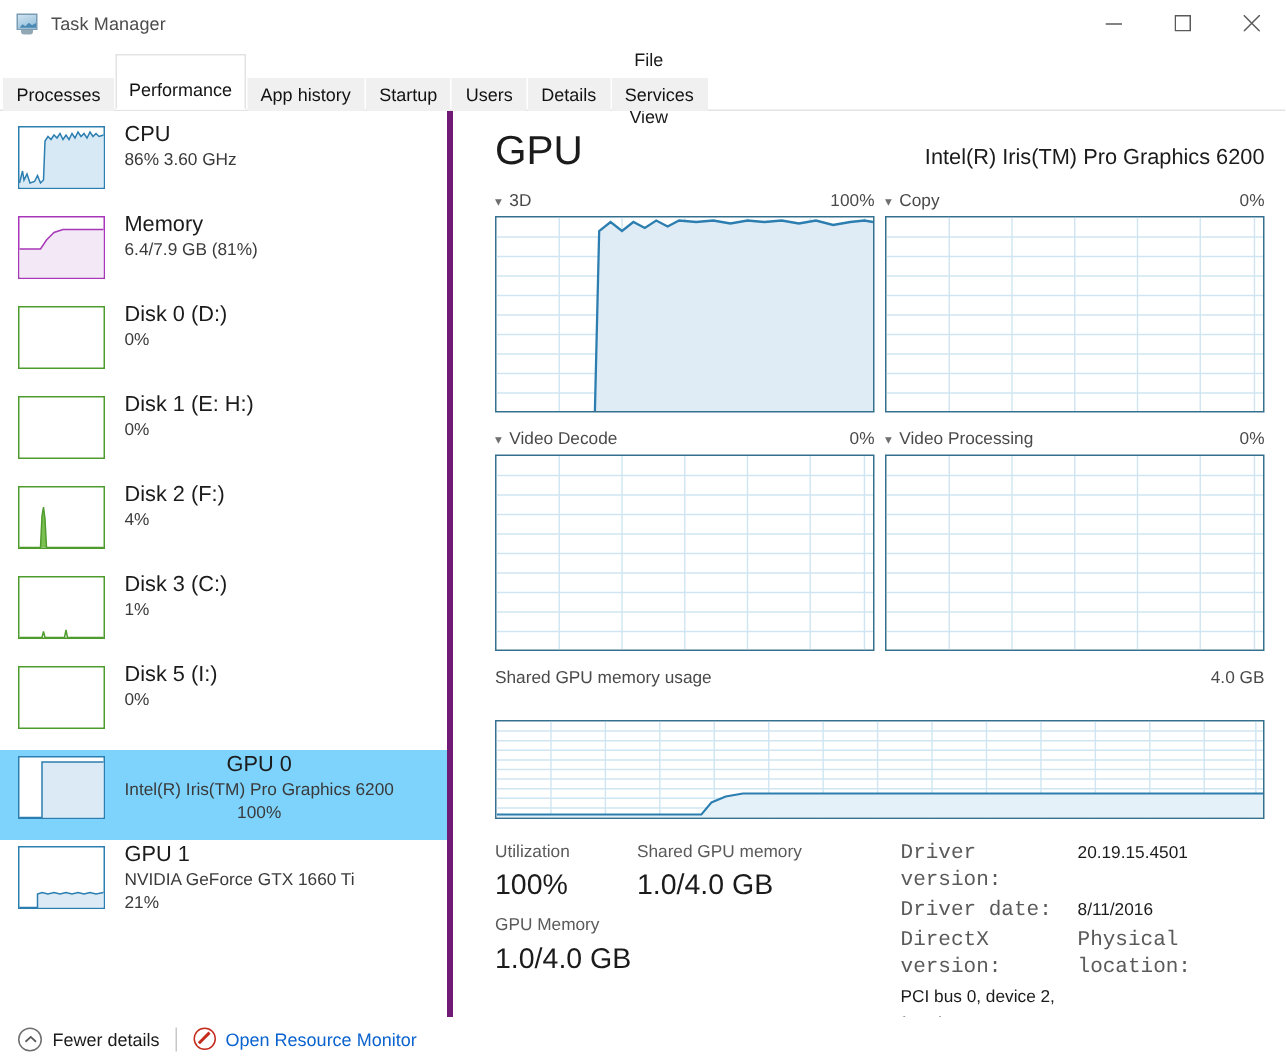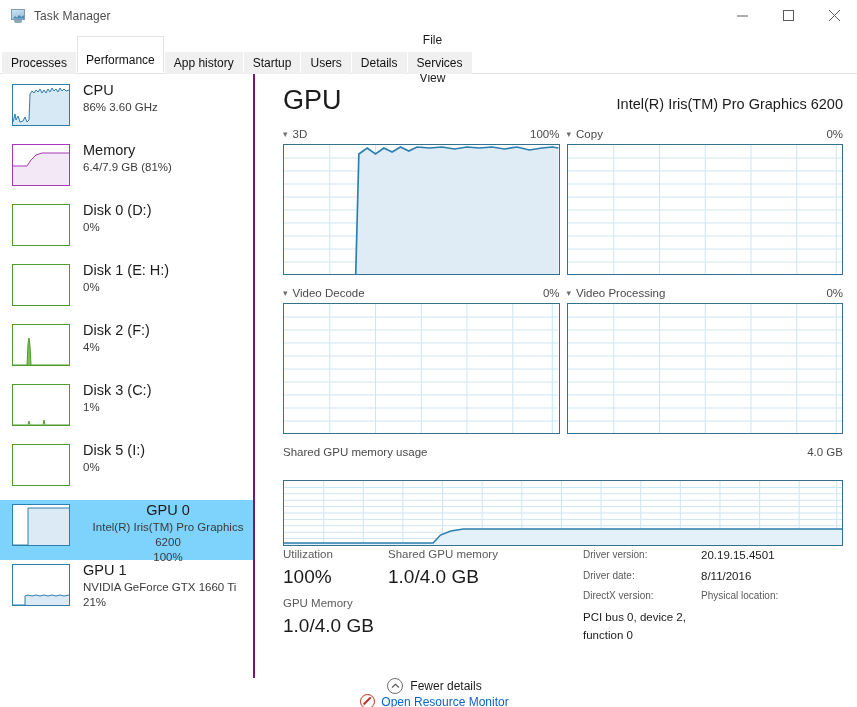--- a/index.html
+++ b/index.html
@@ -58,22 +58,22 @@
   }
   .tab.active {
     background: #ffffff; border-color: #e3e3e3; font-weight: normal;
     padding-top: 16px; padding-bottom: 4px; top: 0;
     border-bottom: 1px solid #ffffff; z-index: 2;
   }
 
   
   .body-split { display: flex; height: 604px; }
   .sidebar {
-    width: 255px; height: 604px; background: #fff;
-    border-right: 2px solid #701a75; padding-top: 6px; position: relative;
+    width: 302px; height: 604px; background: #fff;
+    border-right: 4px solid #701a75; padding-top: 6px; position: relative;
   }
   .side-item {
     display: flex; align-items: flex-start; height: 60px; padding: 0 0 0 12px;
     margin-bottom: 0px;
   }
   .side-item.selected { background: #7dd3fc; text-align: center; }
   .side-thumb {
     width: 58px; height: 42px; flex: 0 0 58px; margin-top: 4px; position: relative;
     background: #fff; overflow: hidden;
   }
@@ -105,33 +105,33 @@
   .graph-box svg { display: block; width: 100%; height: 100%; }
   .h135 { height: 131px; }
   .h70 { height: 66px; }
 
   .wide-label-row {
     display: flex; align-items: center; justify-content: space-between;
     font-size: 11.5px; color: #4a4a4a; line-height: 15px; margin-bottom: 20px;
   }
 
   
-  .stats { display: flex; }
+  .stats { display: flex; margin-top: 14px; }
   .stat-col-a { width: 105px; }
   .stat-col-b { width: 195px; }
   .stat-lbl { font-size: 11.5px; color: #5a5a5a; line-height: 17px; }
   .stat-val { font-size: 19px; color: #1b1b1b; line-height: 27px; margin-bottom: 5px; }
   .driver-grid { display: grid; grid-template-columns: 118px auto; row-gap: 2px; }
-  .drv-k { font-size: 10px; color: #5a5a5a; line-height: 18px; }
+  .drv-k { font-size: 14px; color: #5a5a5a; line-height: 18px; font-family: Liberation Mono, monospace; }
   .drv-v { font-size: 11.5px; color: #1b1b1b; line-height: 18px; }
 
   
   .footer {
     position: absolute; left: 0; bottom: 0; width: 857px; height: 29px;
-    display: flex; align-items: center; padding-left: 12px; background: #fff; flex-direction: column;
+    display: flex; align-items: center; padding-left: 12px; background: #fff;
   }
   .fewer { display: flex; align-items: center; gap: 7px; }
   .circ-up {
     width: 16px; height: 16px; border-radius: 50%; border: 1px solid #6f6f6f;
     display: flex; align-items: center; justify-content: center;
   }
   .fewer-text { font-size: 12px; color: #1b1b1b; }
   .divider-v { width: 1px; height: 16px; background: #c8c8c8; margin: 0 11px; }
   .res-link { display: flex; align-items: center; gap: 6px; }
   .res-icon {

